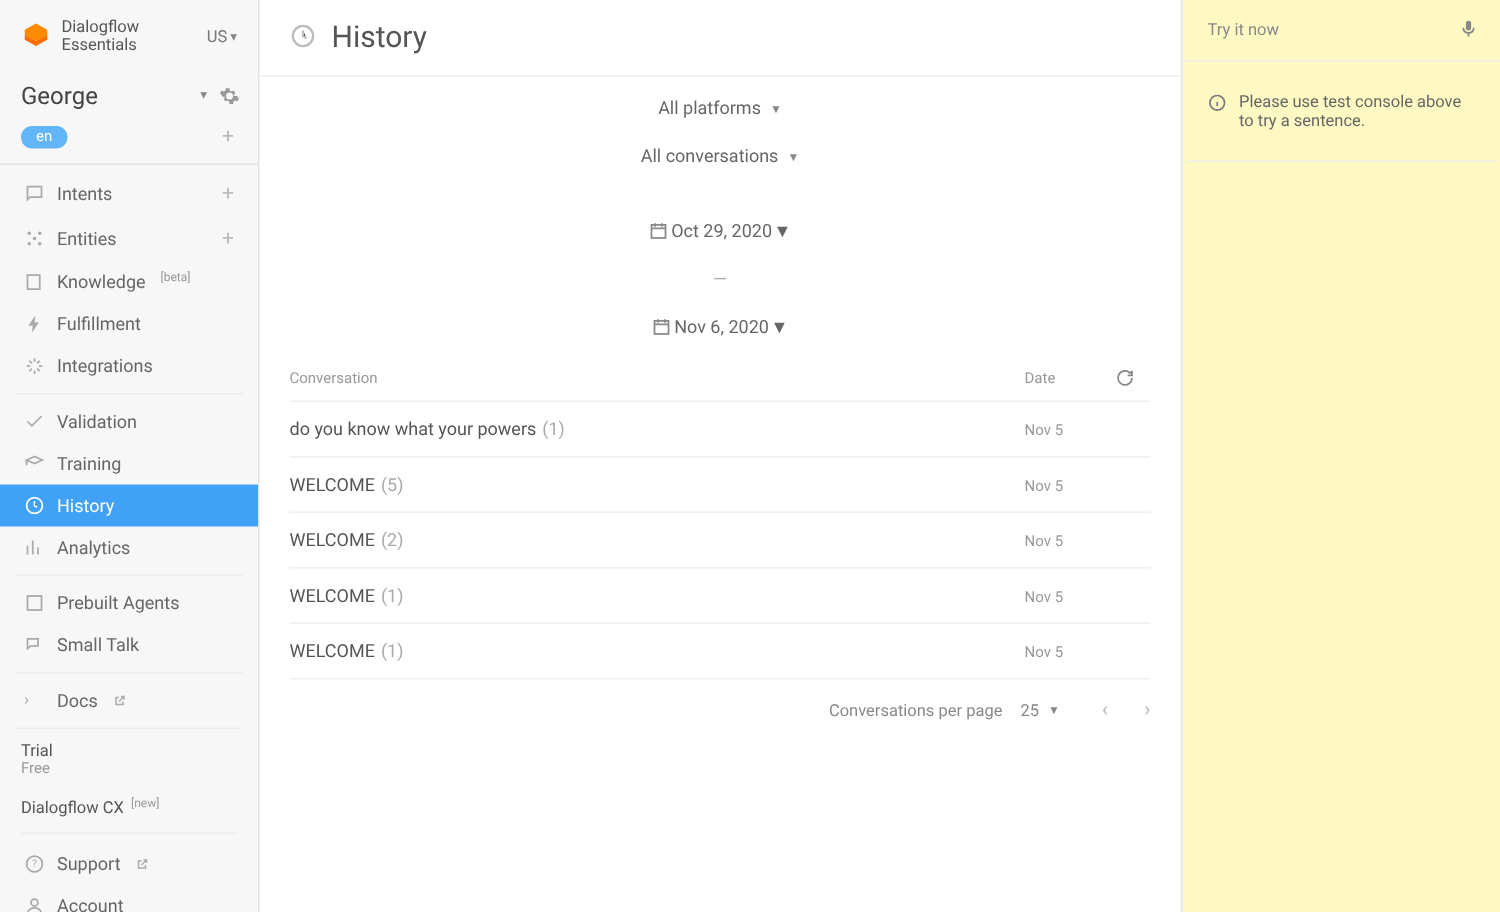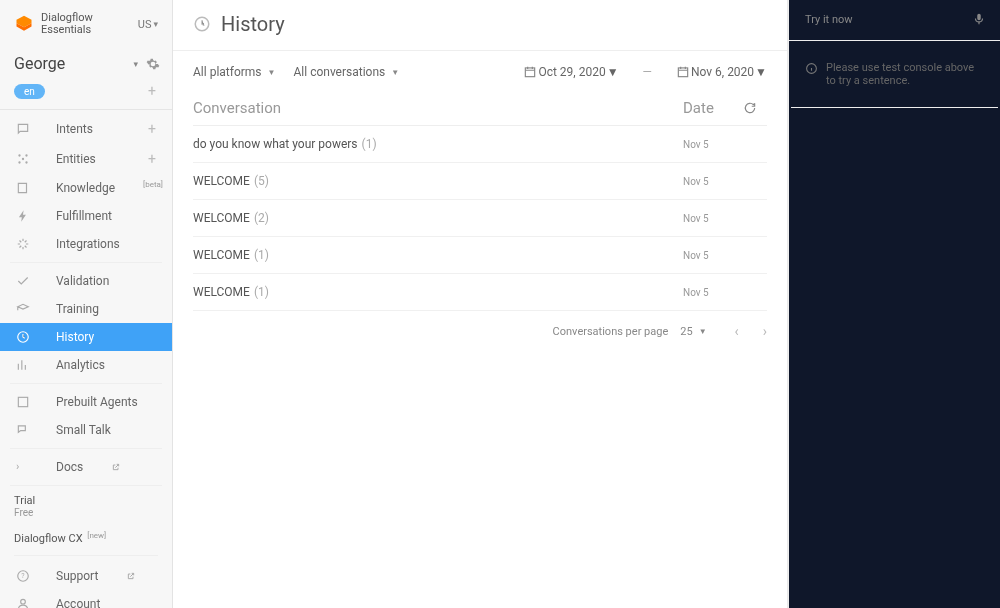--- a/index.html
+++ b/index.html
@@ -18,21 +18,21 @@
 .agent-actions { display: flex; align-items: center; gap: 8px; }
 .caret-down { font-size: 9px; color: #888; }
 .gear { width: 14px; height: 14px; color: #999; cursor: pointer; }
 
 .lang-pill-row { padding: 4px 14px 10px 14px; border-bottom: 1px solid #e5e5e5; display:flex; align-items:center; gap:8px;}
 .lang-pill { background: #62b5f7; color: #fff; font-size: 10px; padding: 2px 10px; border-radius: 10px; display: inline-block; text-align: right; }
 .plus-faint { color:#bbb; font-size:14px; margin-left:auto; margin-right:2px; cursor:pointer;}
 
 .nav-group { padding: 4px 0; border-bottom: 1px solid #eee; margin: 0 10px; }
 .nav-group:last-of-type { border-bottom: none; }
-.nav-item { display: flex; align-items: center; padding: 7px 6px; gap: 26px; cursor: pointer; color: #666; font-size: 12px; border-radius: 0; }
+.nav-item { display: flex; align-items: center; padding: 7px 6px; gap: 8px; cursor: pointer; color: #666; font-size: 12px; border-radius: 0; }
 .nav-item .icon { width: 14px; height: 14px; color: #aaa; flex-shrink: 0; }
 .nav-item .plus { margin-left: auto; color: #bbb; font-size: 14px; }
 .nav-item.active { background: #3fa2f7; color: #fff; margin: 0 -10px; padding: 7px 16px; }
 .nav-item.active .icon { color: #fff; }
 .badge-sup { font-size: 8px; color: #999; margin-left: 2px; position: relative; top: -4px; }
 .ext-icon { width: 8px; height: 8px; margin-left: 3px; color: #aaa; }
 
 .sidebar-bottom { margin: 0 14px; font-size: 11px; color: #777; }
 .trial-label { margin-top: 8px; font-size: 11px; color: #555; }
 .trial-sub { font-size: 10px; color: #999; }
@@ -40,48 +40,48 @@
 
 .footer-nav { margin: 6px 10px 0 10px; }
 .footer-nav .nav-item { padding: 7px 6px; }
 
 
 .main { flex: 1; display: flex; flex-direction: column; border-right: 1px solid #e9e9e9; }
 .page-header { display: flex; align-items: center; padding: 12px 20px 14px 20px; border-bottom: 1px solid #eee; gap: 10px; }
 .page-header .big-icon { width: 18px; height: 18px; color: #bbb; }
 .page-title { font-size: 20px; color: #555; font-weight: 400; }
 
-.filters { display: flex; align-items: center; padding: 14px 20px 10px 20px; gap: 18px; font-size: 12px; color: #666; }
+.filters { display: flex; align-items: center; padding: 14px 20px 10px 20px; gap: 18px; font-size: 12px; color: #666; flex-direction: column; }
 .filter { display: flex; align-items: center; gap: 6px; cursor: pointer; }
 .filter .tri { font-size: 8px; color: #888; }
 .spacer { flex: 1; }
 .date-filter { display: flex; align-items: center; gap: 1px; cursor: pointer; }
 .cal-icon { width: 14px; height: 14px; color: #888; }
 .date-sep { color: #aaa; margin: 0 6px; }
 
 .table { padding: 0 20px; }
-.thead { display: flex; padding: 10px 0 8px 0; font-size: 15px; color: #999; border-bottom: 1px solid #eee; align-items: center; }
+.thead { display: flex; padding: 10px 0 8px 0; font-size: 10px; color: #999; border-bottom: 1px solid #eee; align-items: center; }
 .col-conv { flex: 1; }
 .col-date { width: 60px; }
 .col-refresh { width: 24px; text-align: right; }
 .refresh-icon { width: 14px; height: 14px; color: #888; cursor: pointer; }
 
-.trow { display: flex; padding: 11px 0; border-bottom: 1px solid #f0f0f0; align-items: center; font-size: 12px; cursor: pointer; }
+.trow { display: flex; padding: 11px 0; border-bottom: 1px solid #f0f0f0; align-items: flex-end; font-size: 12px; cursor: pointer; }
 .trow .conv-text { color: #555; }
 .trow .conv-count { color: #aaa; margin-left: 4px; }
 .trow .date-text { color: #999; font-size: 10px; width: 60px; }
 .trow .pad-right { width: 24px; }
 
 .pager { display: flex; align-items: center; justify-content: flex-end; padding: 12px 20px; gap: 12px; font-size: 11px; color: #888; margin-left: 18px; }
 .pager .tri { font-size: 8px; color: #888; }
 .page-arrows { display: flex; gap: 24px; color: #bbb; font-size: 14px; margin-left: 16px; }
 .page-arrow { cursor: pointer; }
 
 
-.right { width: 212px; background: #0f172a; border-left: 1px solid #eee; display: flex; flex-direction: column; }
+.right { width: 212px; background: #fef9c3; border-left: 1px solid #eee; display: flex; flex-direction: column; }
 .try-header { display: flex; align-items: center; padding: 12px 14px 14px 16px; border-bottom: 1px solid #eee; }
 .try-label { font-size: 11px; color: #888; }
 .mic { margin-left: auto; color: #888; cursor: pointer; }
 .mic svg { width: 14px; height: 14px; }
 .try-body { padding: 20px 14px; font-size: 11px; color: #666; display: flex; gap: 8px; border-bottom: 1px solid #eee; margin: 0 2px; }
 .info-icon { width: 13px; height: 13px; flex-shrink: 0; color: #777; margin-top: 1px; }
 
 svg { display: block; }
 </style>
 </head>

